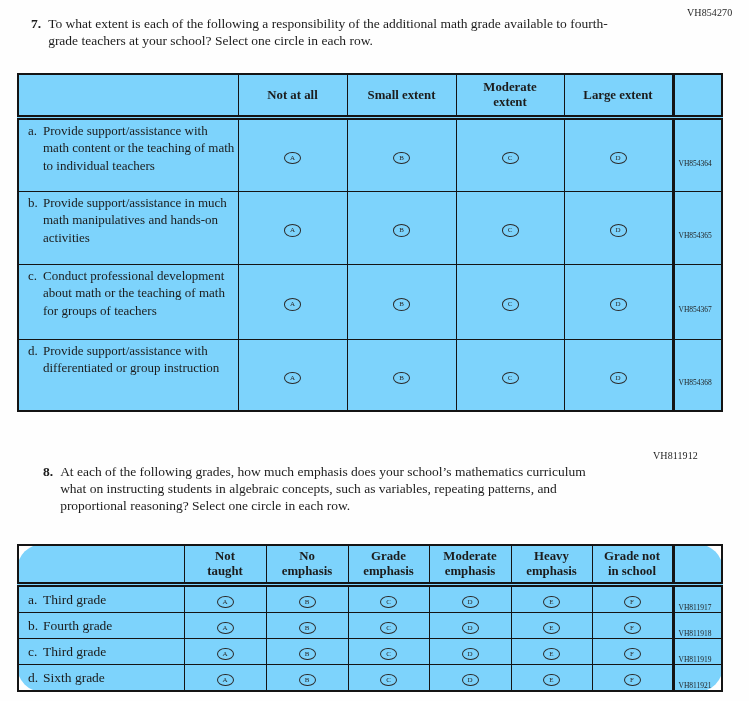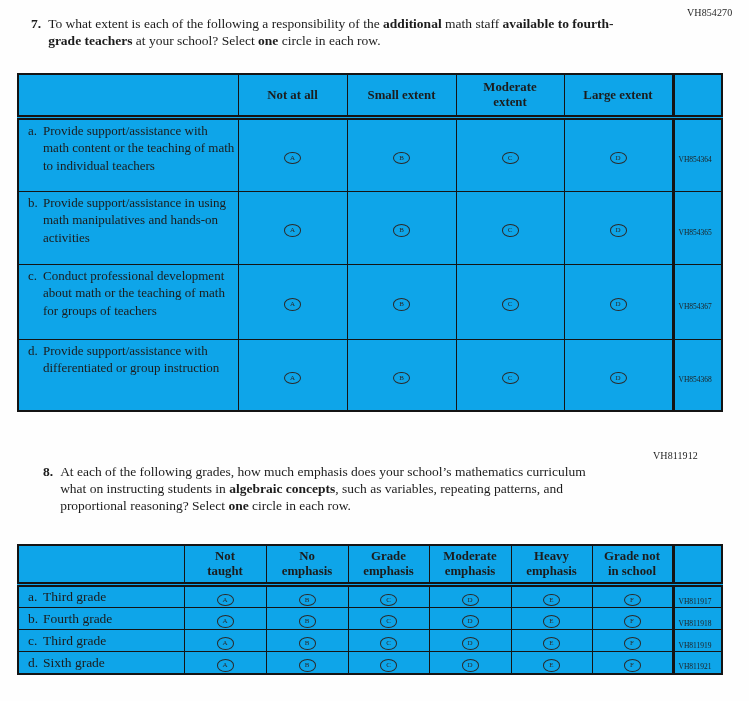--- a/index.html
+++ b/index.html
@@ -1,52 +1,52 @@
 <!DOCTYPE html>
 <html><head>
 <meta charset="utf-8">
 <style>
   html,body{margin:0;padding:0;background:#fff;}
   .page{position:relative;width:749px;height:701px;background:#fefefe;overflow:hidden;
         font-family:"Liberation Serif","DejaVu Serif",serif;color:#1c1c1c;}
   .form-code{position:absolute;font-size:10px;color:#1f1f1f;letter-spacing:0.1px;}
   .question{position:absolute;display:flex;gap:7px;font-size:13.5px;line-height:16.8px;}
   .qnum{font-weight:bold;flex:0 0 auto;}
-  .qtext b{font-weight:bold;margin-top:33px;}
-  table.qtable{position:absolute;border-collapse:collapse;table-layout:fixed;background:#0ea5e9;}
+  .qtext b{font-weight:normal;margin-top:33px;}
+  table.qtable{position:absolute;border-collapse:collapse;table-layout:fixed;background:#7dd3fc;}
   table.qtable, table.qtable th, table.qtable td{border:1.5px solid #141414;}
   table.qtable{border:2px solid #141414;}
   th.colhead{font-size:12.8px;font-weight:bold;text-align:center;vertical-align:middle;
              white-space:pre-line;line-height:14.5px;padding:1px;}
   thead th{border-bottom:5px double #141414 !important;}
   td.opt-cell{text-align:center;vertical-align:middle;}
   .opt{display:inline-block;width:15px;height:10.5px;border:1px solid #2b2b2b;border-radius:50%;
        font-size:7px;line-height:10px;text-align:center;color:#2b2b2b;
        font-family:"Liberation Serif","DejaVu Serif",serif;cursor:pointer;}
   td.label-cell{vertical-align:top;padding:2px 2px 2px 0;}
   td.label-cell.vmid{vertical-align:middle;padding:0;}
   .label-flex{display:flex;align-items:flex-start;padding-left:9px;font-size:13px;line-height:17.6px;}
   .label-flex .letter{flex:0 0 15px;}
   .t8 .label-flex{font-size:13.5px;line-height:15px;}
   td.code-cell{border-left:3px solid #141414 !important;font-size:7.5px;vertical-align:middle;
-               padding:9px 1px 0 4px;color:#1f1f1f;margin-top:35px;}
+               padding:16px 1px 0 4px;color:#1f1f1f;margin-top:35px;}
   th.code-head{border-left:3px solid #141414 !important;}
   .r43{height:43px;}.r74{height:74px;}.r73{height:73px;}.r75{height:75px;}.r72{height:72px;}
   .r39{height:39px;}.r22{height:22px;}
 </style>
 </head>
 <body>
 
 <div class="page">
 
   <div class="form-code" style="left:687px;top:7px;">VH854270</div>
 
   <div class="question" style="left:31px;top:16px;width:592px;">
     <span class="qnum">7.</span>
-    <span class="qtext"><span>To what extent is each of the following a responsibility of the </span><b>additional</b><span> math staff </span><b>available to fourth-grade teachers</b><span> at your school? Select </span><b>one</b><span> circle in each row.</span></span>
+    <span class="qtext"><span>To what extent is each of the following a responsibility of the </span><b>additional</b><span> math grade </span><b>available to fourth-grade teachers</b><span> at your school? Select </span><b>one</b><span> circle in each row.</span></span>
   </div>
 
   <table class="qtable t7" style="left:17px;top:73px;width:704px;">
     <colgroup>
       <col style="width:220px">
         <col style="width:109px">
         <col style="width:109px">
       <col style="width:108px">
         <col style="width:109px">
         <col style="width:49px">
@@ -73,21 +73,21 @@
         <td class="opt-cell"><span class="opt">A</span></td>
         <td class="opt-cell"><span class="opt">B</span></td>
         <td class="opt-cell"><span class="opt">C</span></td>
         <td class="opt-cell"><span class="opt">D</span></td>
         <td class="code-cell">VH854364</td>
       </tr>
       <tr class="r73">
         <td class="label-cell">
           <div class="label-flex">
             <span class="letter">b.</span>
-            <span>Provide support/assistance in using math manipulatives and hands-on activities</span>
+            <span>Provide support/assistance in much math manipulatives and hands-on activities</span>
           </div>
         </td>
         <td class="opt-cell"><span class="opt">A</span></td>
         <td class="opt-cell"><span class="opt">B</span></td>
         <td class="opt-cell"><span class="opt">C</span></td>
         <td class="opt-cell"><span class="opt">D</span></td>
         <td class="code-cell">VH854365</td>
       </tr>
       <tr class="r75">
         <td class="label-cell">
@@ -118,21 +118,21 @@
     </tbody>
   </table>
 
   <div class="form-code" style="left:653px;top:450px;">VH811912</div>
 
   <div class="question" style="left:43px;top:464px;width:560px;">
     <span class="qnum">8.</span>
     <span class="qtext"><span>At each of the following grades, how much emphasis does your school’s mathematics curriculum what on instructing students in </span><b>algebraic concepts</b><span>, such as variables, repeating patterns, and proportional reasoning? Select </span><b>one</b><span> circle in each row.</span></span>
   </div>
 
-  <table class="qtable t8" style="left:17px;top:544px;width:704px;">
+  <table class="qtable t8" style="left:17px;top:544px;width:704px;border-radius:26px;">
     <colgroup>
       <col style="width:166px">
         <col style="width:82px">
         <col style="width:82px">
         <col style="width:81px">
       <col style="width:82px">
         <col style="width:81px">
         <col style="width:81px">
         <col style="width:49px">
     </colgroup>

